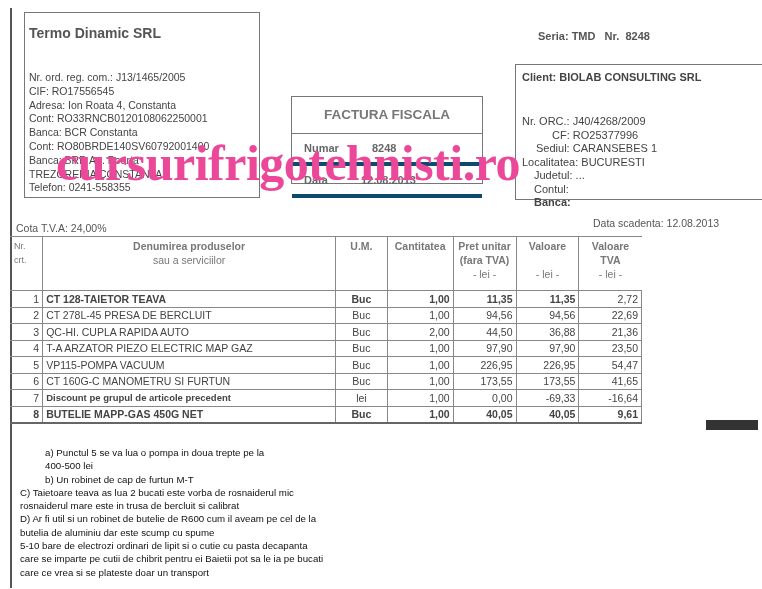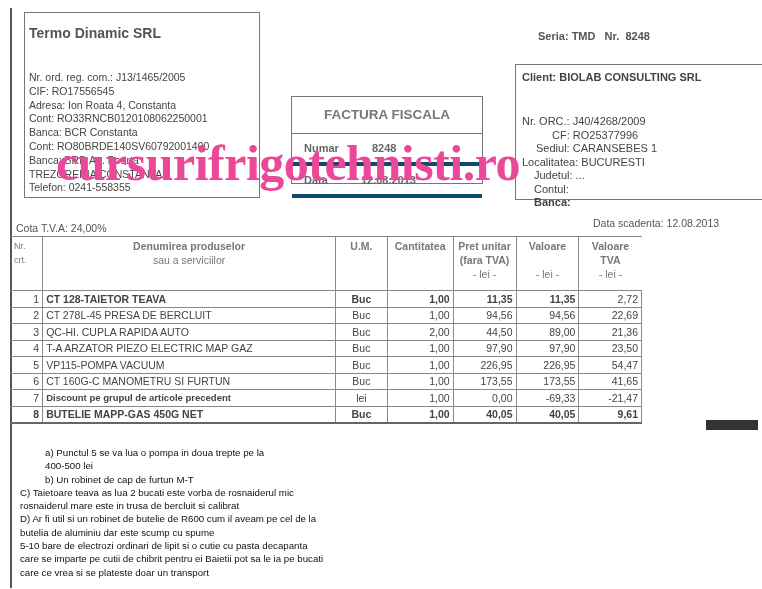--- a/index.html
+++ b/index.html
@@ -131,21 +131,21 @@
       <td class="num">94,56</td>
       <td class="num">94,56</td>
       <td class="num">22,69</td>
     </tr>
     <tr>
       <td class="nr">3</td>
       <td class="name" style="font-weight:normal">QC-HI. CUPLA RAPIDA AUTO</td>
       <td class="um" style="font-weight:normal">Buc</td>
       <td class="num">2,00</td>
       <td class="num">44,50</td>
-      <td class="num">89,00</td>
+      <td class="num">36,88</td>
       <td class="num">21,36</td>
     </tr>
     <tr>
       <td class="nr">4</td>
       <td class="name" style="font-weight:normal">T-A ARZATOR PIEZO ELECTRIC MAP GAZ</td>
       <td class="um" style="font-weight:normal">Buc</td>
       <td class="num">1,00</td>
       <td class="num">97,90</td>
       <td class="num">97,90</td>
       <td class="num">23,50</td>
@@ -168,21 +168,21 @@
       <td class="num">173,55</td>
       <td class="num">41,65</td>
     </tr>
     <tr>
       <td class="nr">7</td>
       <td class="name" style="font-size:9.5px">Discount pe grupul de articole precedent</td>
       <td class="um" style="font-weight:normal">lei</td>
       <td class="num">1,00</td>
       <td class="num">0,00</td>
       <td class="num">-69,33</td>
-      <td class="num">-21,47</td>
+      <td class="num">-16,64</td>
     </tr>
     <tr class="bold" style="border-bottom:2px solid #666">
       <td class="nr">8</td>
       <td class="name">BUTELIE MAPP-GAS 450G NET</td>
       <td class="um">Buc</td>
       <td class="num">1,00</td>
       <td class="num">40,05</td>
       <td class="num">40,05</td>
       <td class="num">9,61</td>
     </tr>

